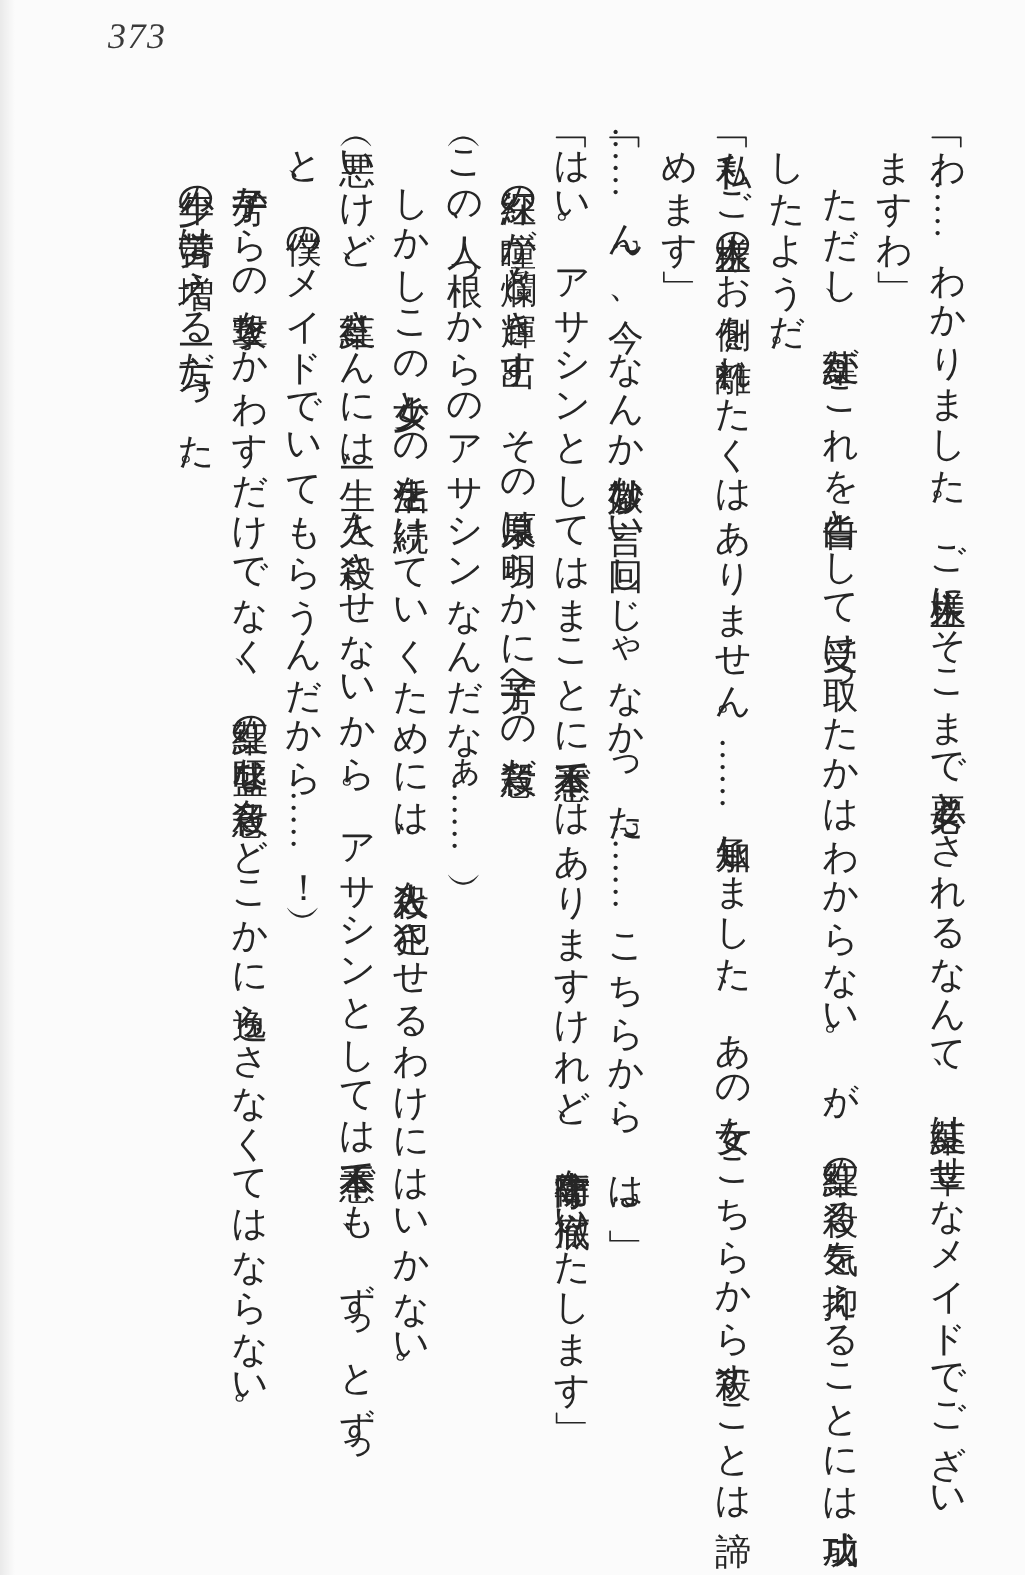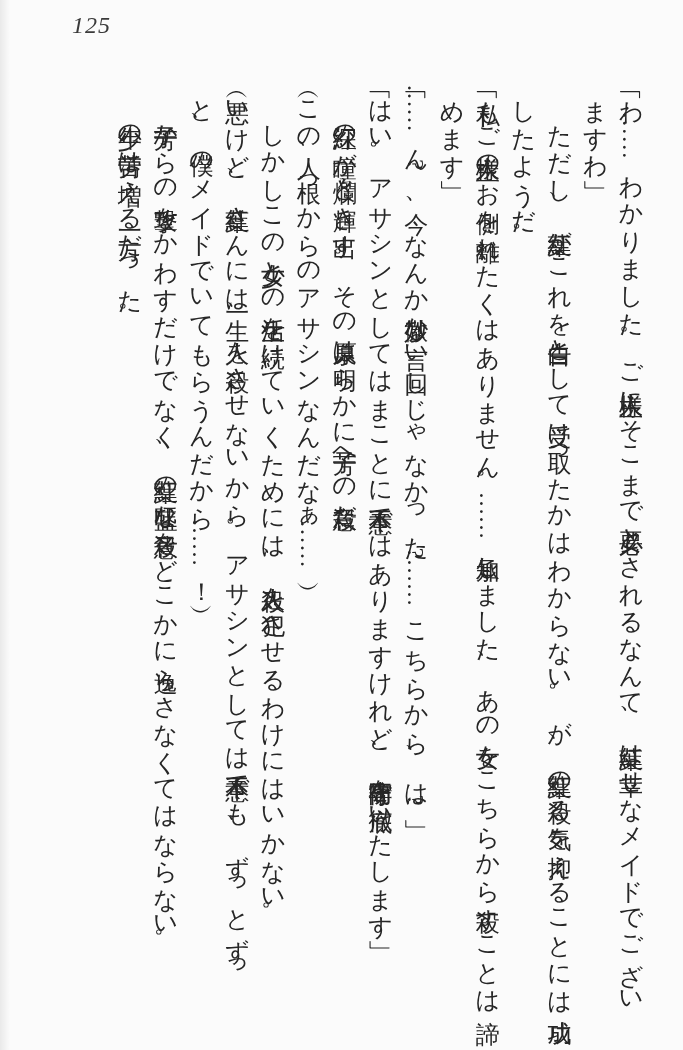--- a/index.html
+++ b/index.html
@@ -57,21 +57,21 @@
   .text-area p.indent {
     text-indent: 1em;
   }
 </style>
 </head>
 <body>
 
 <div class="book-page">
   <div class="edge-shade"></div>
 
-  <div class="page-number">125</div>
+  <div class="page-number">373</div>
 
   <div class="text-area">
     <p>「わ……わかりました。ご主人様にそこまで必要とされるなんて、紅葉は幸せなメイドでございますわ」</p>
     <p class="indent">ただし、紅葉がこれを告白として受け取ったかはわからない。が、紅葉の殺る気を抑えることには成功したようだ。</p>
     <p>「私もご主人様のお側を離れたくはありません。……承知しました、あの女をこちらから殺すことは諦めます」</p>
     <p>「……ん?　今、なんか微妙な言い回しじゃなかった?……こちらから、は?」</p>
     <p>「はい。アサシンとしてはまことに不本意ではありますけれど、専守防衛を徹底いたします」</p>
     <p class="indent">深紅の瞳が爛々と輝き出す。その原泉は明らかに芳子への殺意だ。</p>
     <p>（この人、根っからのアサシンなんだなぁ……）</p>
     <p class="indent">しかしこの少女との生活を続けていくためには、殺人を犯させるわけにはいかない。</p>

